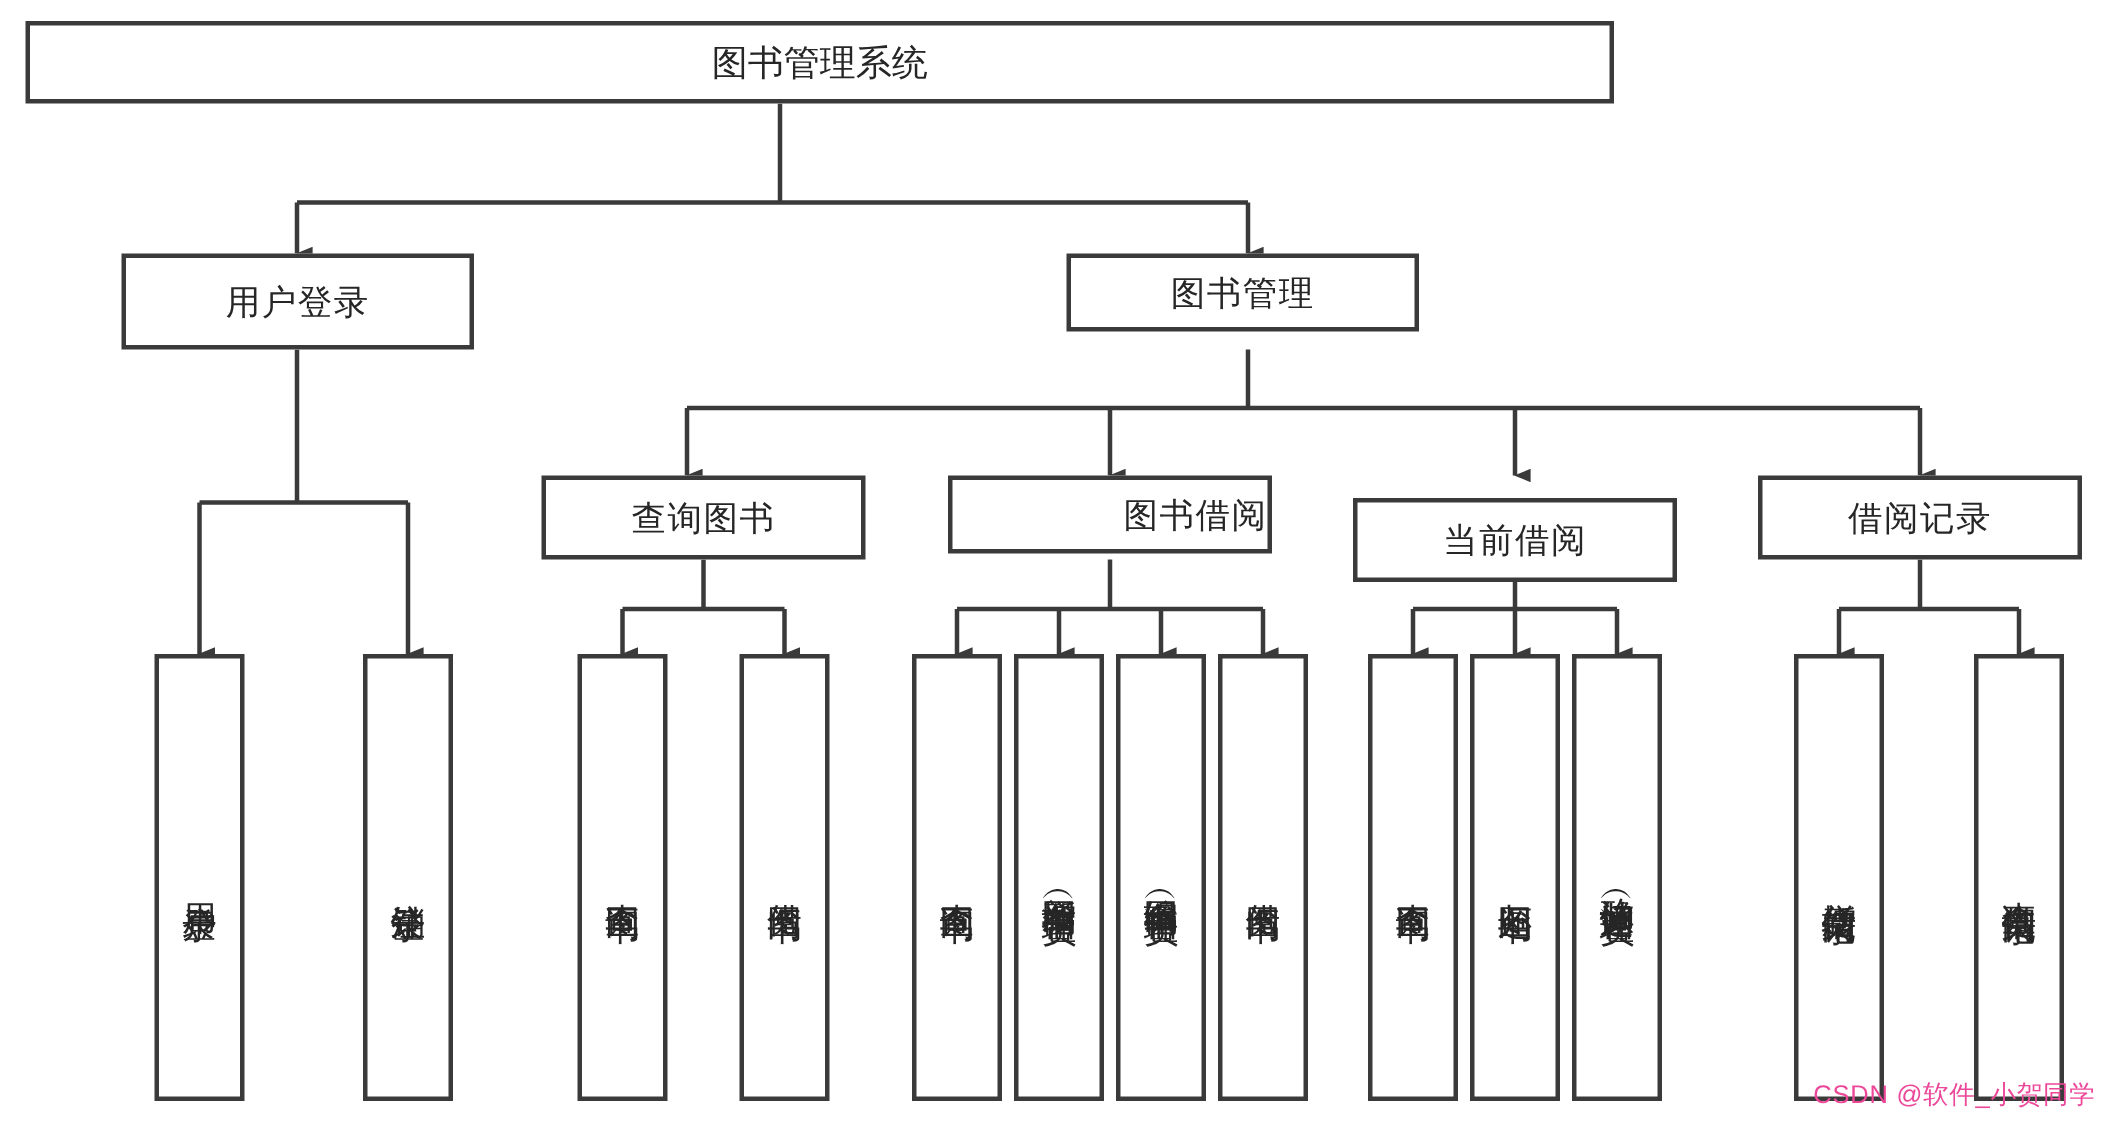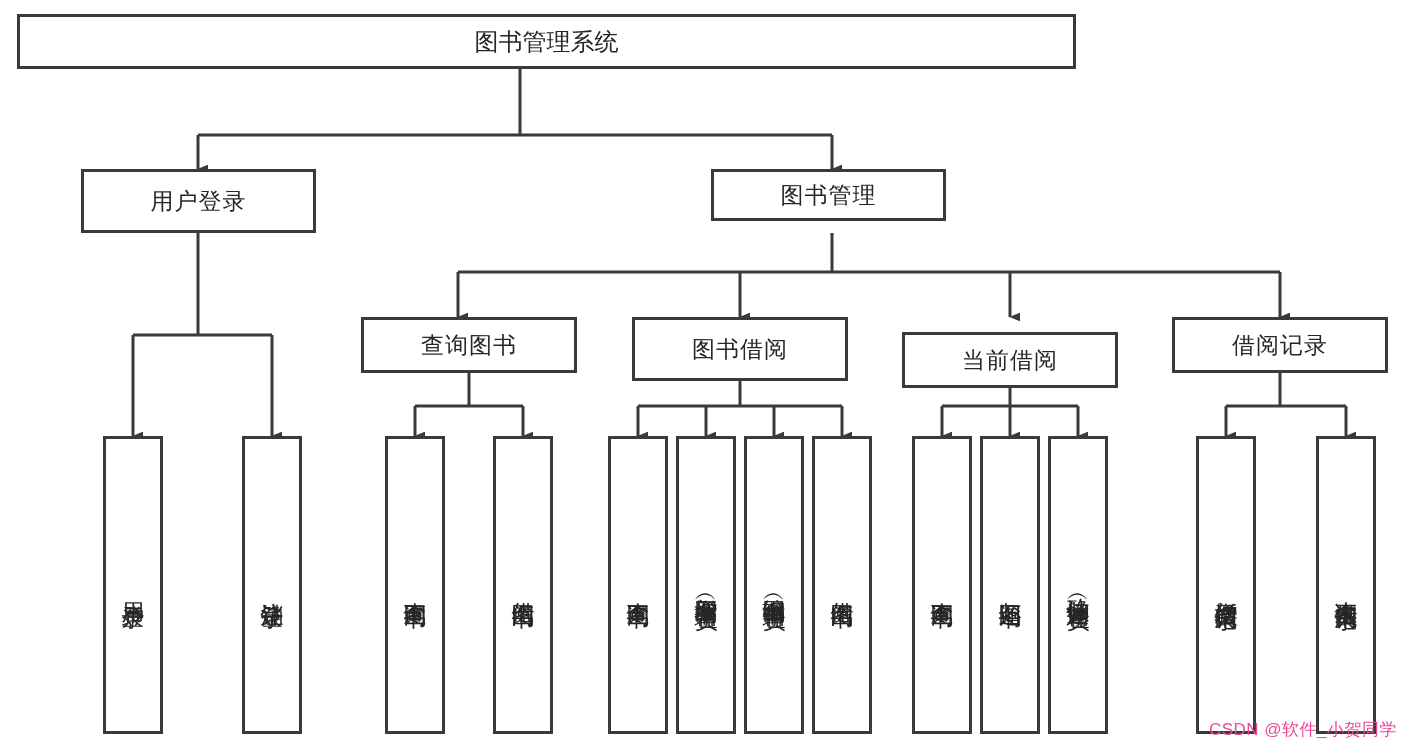--- a/index.html
+++ b/index.html
@@ -127,21 +127,21 @@
   <div class="node h" style="left:81px; top:169px; width:235px; height:64px;">
     <span>用户登录</span>
   </div>
   <div class="node h" style="left:711px; top:169px; width:235px; height:52px;">
     <span>图书管理</span>
   </div>
 
   <div class="node h" style="left:361px; top:317px; width:216px; height:56px;">
     <span>查询图书</span>
   </div>
-  <div class="node h" style="left:632px; top:317px; width:216px; height:64px;">
+  <div class="node h" style="left:632px; top:317px; width:216px; height:52px;justify-content:flex-end;">
     <span>图书借阅</span>
   </div>
   <div class="node h" style="left:902px; top:332px; width:216px; height:56px;">
     <span>当前借阅</span>
   </div>
   <div class="node h" style="left:1172px; top:317px; width:216px; height:56px;">
     <span>借阅记录</span>
   </div>
 
   <div class="node leaf" style="left:103px; top:436px; width:60px; height:298px;">

